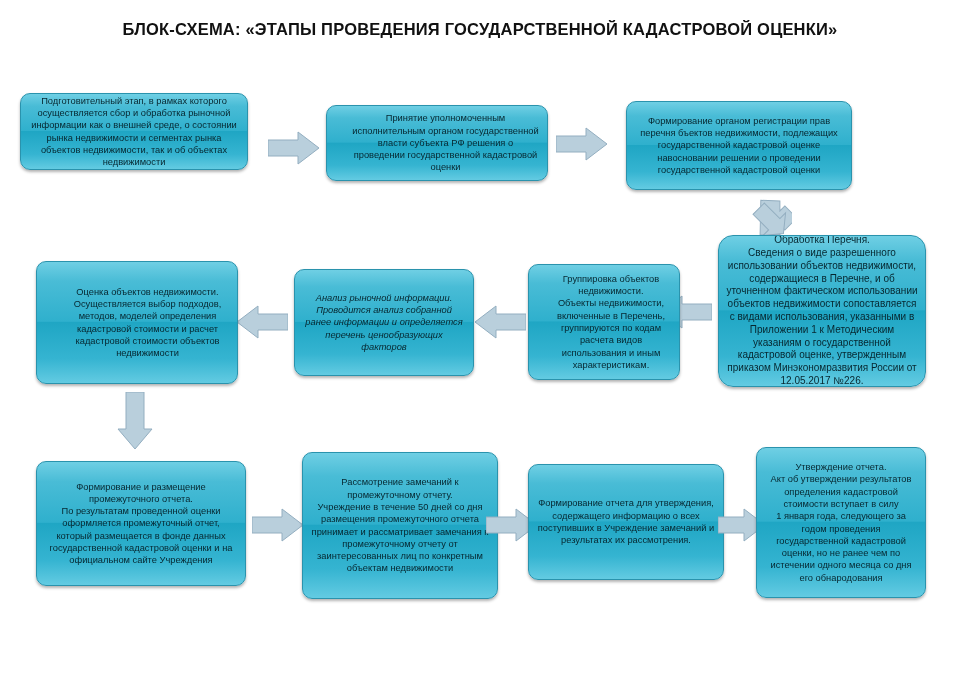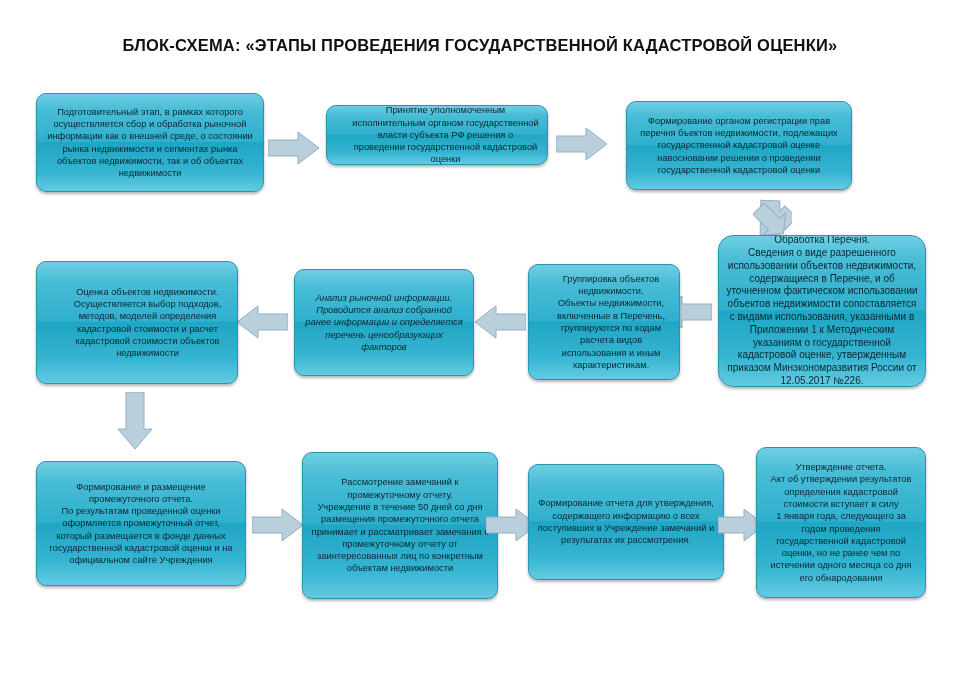--- a/index.html
+++ b/index.html
@@ -14,21 +14,21 @@
     overflow: hidden;
   }
   #canvas {
     position: relative;
     width: 960px;
     height: 679px;
   }
   #title {
     position: absolute;
     left: 0;
-    top: 36px;
+    top: 20px;
     width: 960px;
     text-align: center;
     font-size: 16.5px;
     font-weight: bold;
     color: #111111;
     letter-spacing: 0.2px;
   }
   .box {
     position: absolute;
     box-sizing: border-box;
@@ -68,31 +68,31 @@
     display: block;
   }
 </style>
 </head>
 <body>
 
 <div id="canvas">
 
   <div id="title">БЛОК-СХЕМА: «ЭТАПЫ ПРОВЕДЕНИЯ ГОСУДАРСТВЕННОЙ КАДАСТРОВОЙ ОЦЕНКИ»</div>
 
-  <div class="box" style="left:36px; top:93px; width:228px; height:99px;">
+  <div class="box" style="left:20px; top:93px; width:228px; height:77px;">
     <span class="txt">Подготовительный этап, в рамках которого осуществляется сбор и обработка рыночной информации как о внешней среде, о состоянии рынка недвижимости и сегментах рынка объектов недвижимости, так и об объектах недвижимости</span>
   </div>
 
   <div class="arrow" style="left:268px; top:131px; width:52px; height:34px;">
     <svg width="52" height="34" viewBox="0 0 52 34">
       <polygon points="0,9 30,9 30,1 51,17 30,33 30,25 0,25" fill="#b9cfdc" stroke="#93aec0" stroke-width="1"></polygon>
     </svg>
   </div>
 
-  <div class="box" style="left:326px; top:105px; width:222px; height:60px;padding-left:24px;">
+  <div class="box" style="left:326px; top:105px; width:222px; height:76px;padding-left:24px;">
     <span class="txt">Принятие уполномоченным исполнительным органом государственной власти субъекта РФ решения о проведении государственной кадастровой оценки</span>
   </div>
 
   <div class="arrow" style="left:556px; top:127px; width:52px; height:34px;">
     <svg width="52" height="34" viewBox="0 0 52 34">
       <polygon points="0,9 30,9 30,1 51,17 30,33 30,25 0,25" fill="#b9cfdc" stroke="#93aec0" stroke-width="1"></polygon>
     </svg>
   </div>
 
   <div class="box" style="left:626px; top:101px; width:226px; height:89px;">

